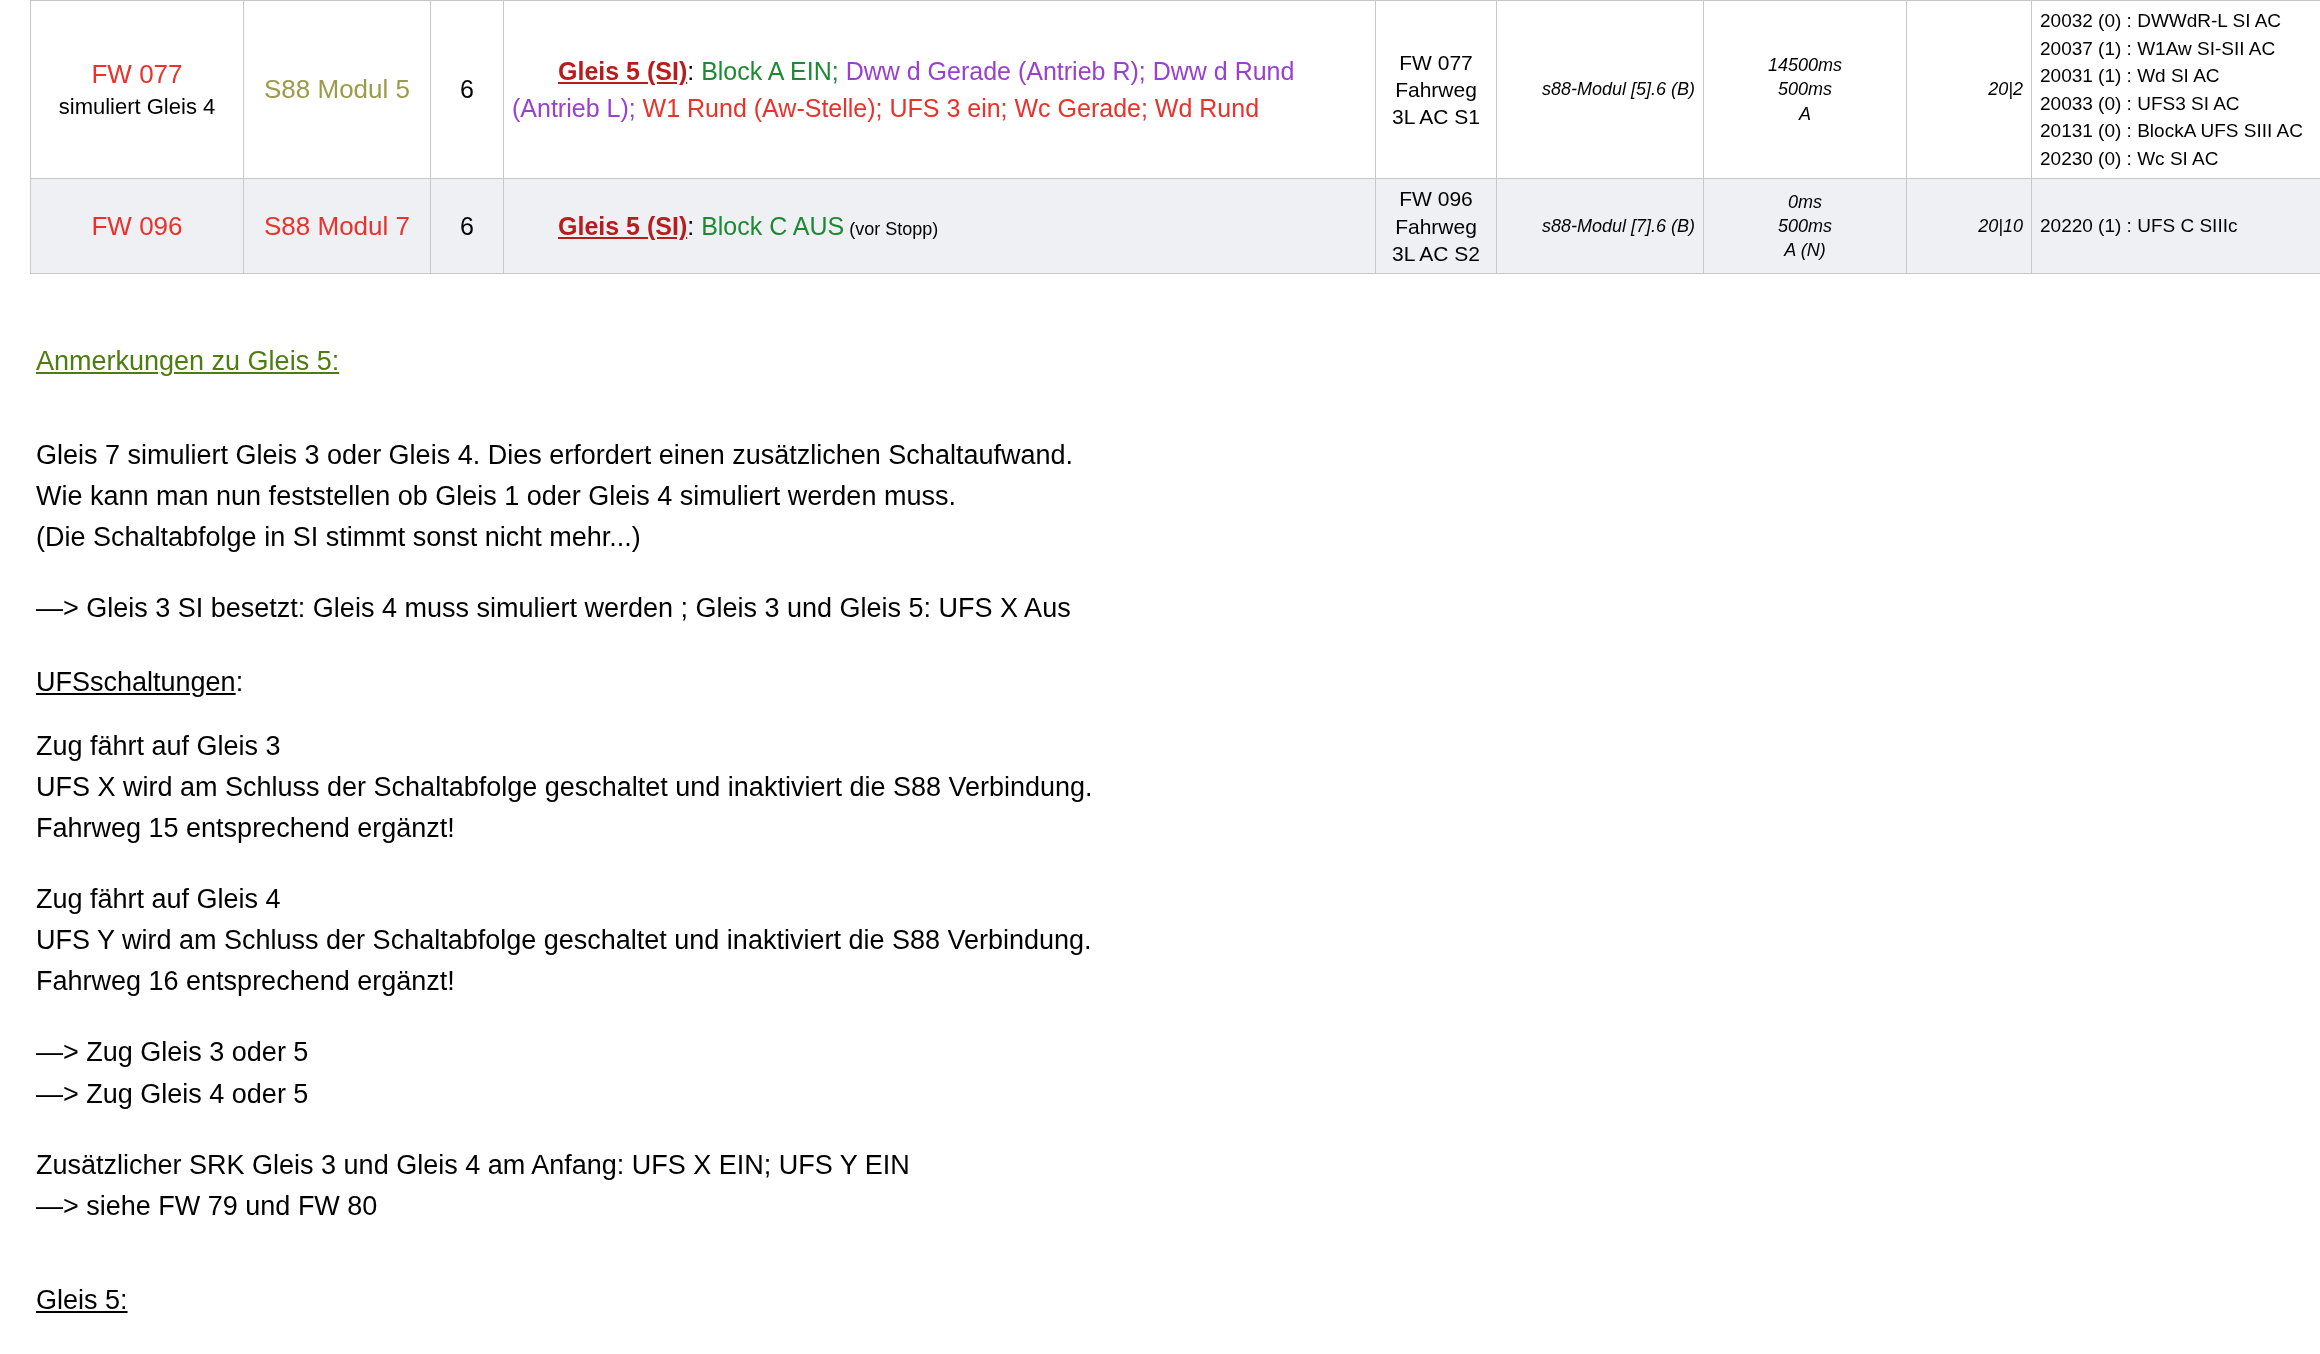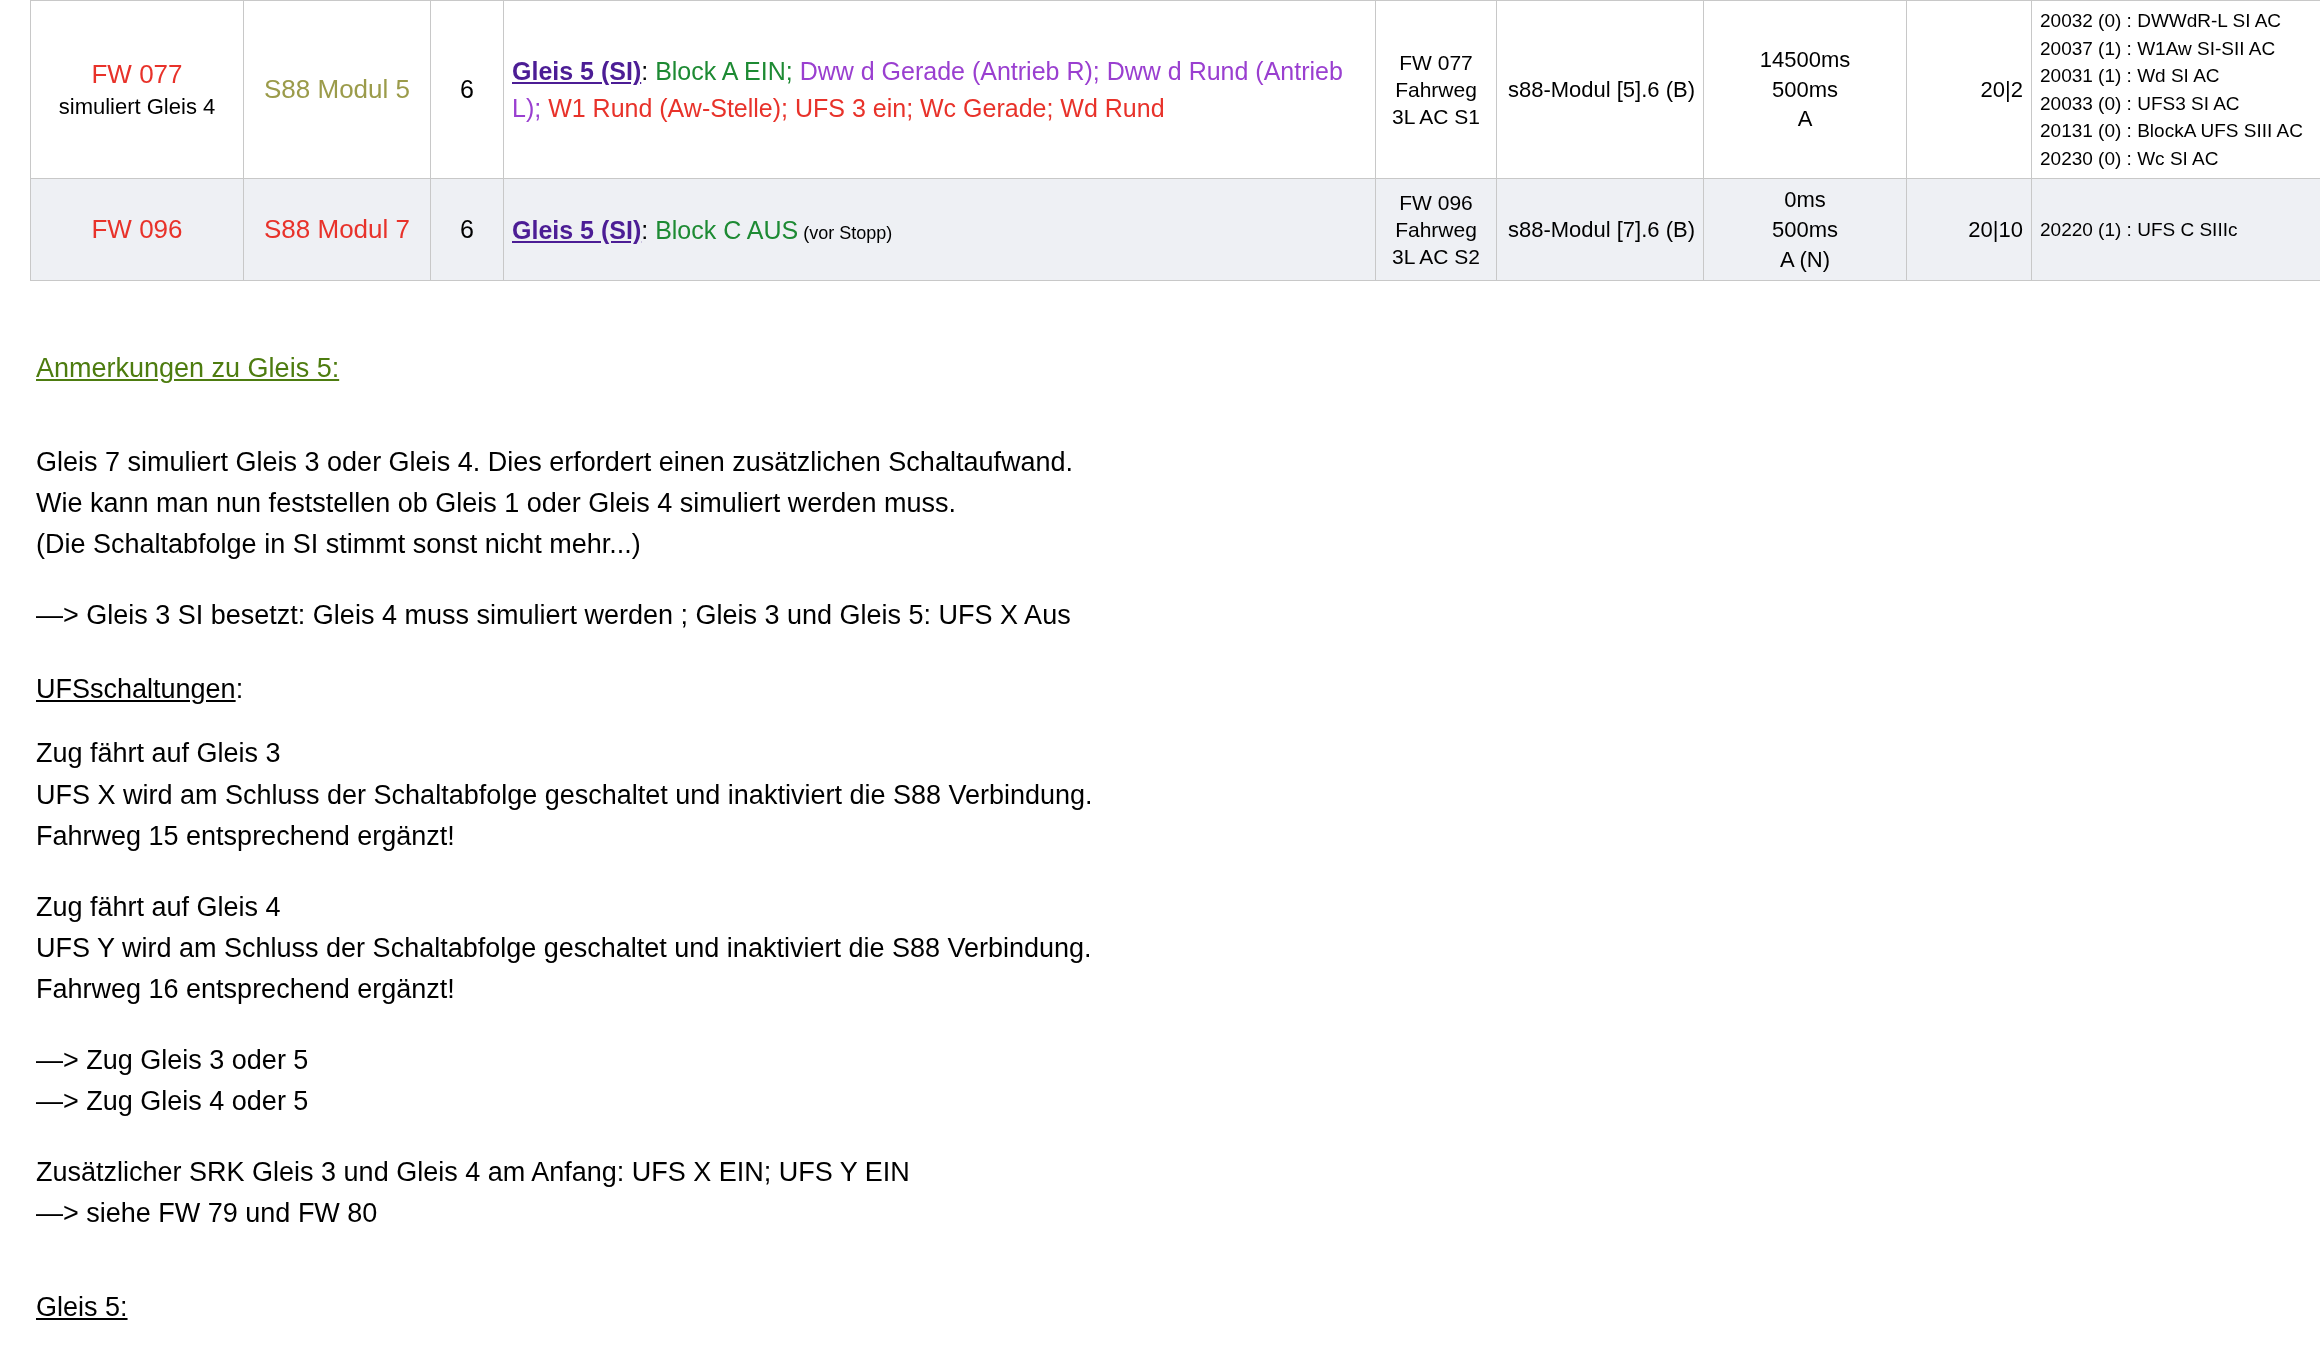--- a/index.html
+++ b/index.html
@@ -69,35 +69,37 @@
     font-size: 25px;
     color: #000;
   }
   .desc-cell {
     font-size: 25px;
     line-height: 1.45;
   }
   .gleis-lbl {
     font-weight: bold;
     text-decoration: underline;
-    color: #4c1d95;
+    color: #b91c1c;
+    margin-left: 46px;
   }
   .t-green  { color: #1d8a33; }
   .t-purple { color: #9a3fd0; }
   .t-red    { color: #e8322a; }
   .t-small  { font-size: 18px; color: #000; }
   .small-cell {
     font-size: 21px;
     line-height: 1.3;
     color: #000;
   }
   .mid-cell {
-    font-size: 22px;
+    font-size: 18px;
     line-height: 1.35;
     color: #000;
+    font-style: italic;
   }
   .list-cell {
     font-size: 19px;
     line-height: 1.45;
     color: #000;
     text-align: left;
   }
 
   
   .notes {

